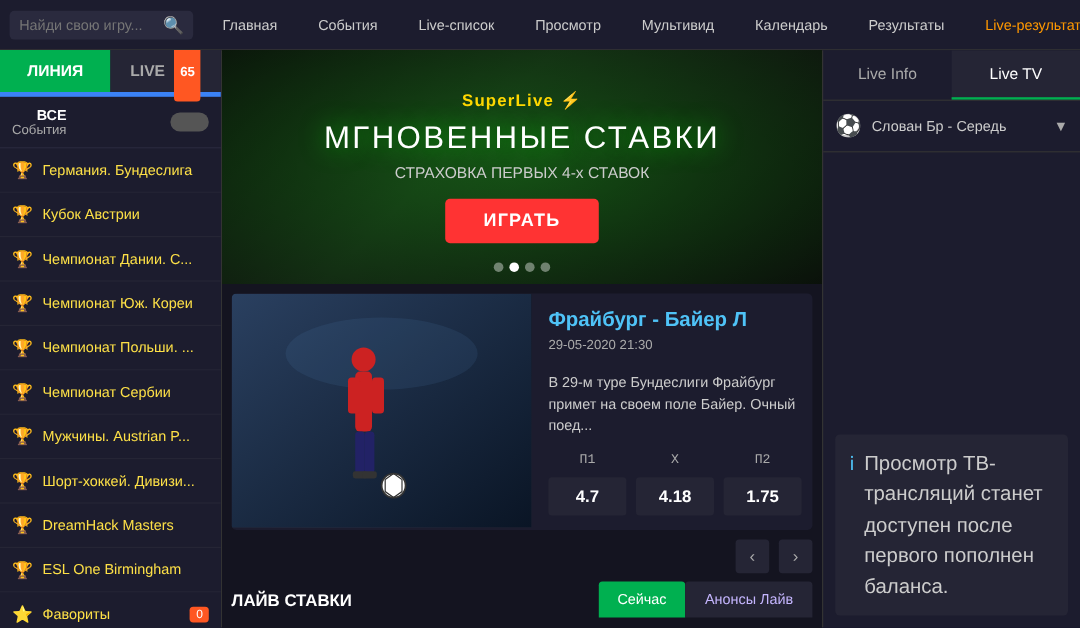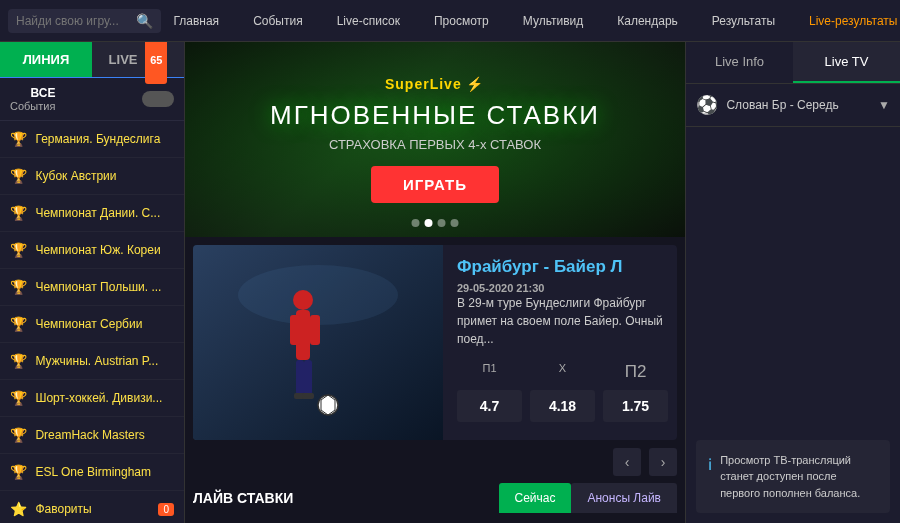--- a/index.html
+++ b/index.html
@@ -21,21 +21,21 @@
       padding: 0 8px;
       border-bottom: 1px solid #333;
     }
     .search-box {
       display: flex;
       align-items: center;
       background: #2a2a3e;
       border-radius: 4px;
       padding: 4px 8px;
       width: 155px;
-      margin-right: 4px;
+      margin-right: 16px;
     }
     .search-box input {
       background: transparent;
       border: none;
       outline: none;
       color: #aaa;
       font-size: 12px;
       width: 120px;
     }
     .search-icon-btn {
@@ -83,21 +83,21 @@
     
     .left-sidebar {
       width: 185px;
       background: #1c1c2e;
       border-right: 1px solid #333;
       overflow-y: auto;
       flex-shrink: 0;
     }
     .tabs-row {
       display: flex;
-      border-bottom: 1px solid #3b82f6;
+      border-bottom: 4px solid #3b82f6;
     }
     .tab-btn {
       flex: 1;
       padding: 10px 0;
       text-align: center;
       font-size: 13px;
       font-weight: bold;
       cursor: pointer;
     }
     .tab-btn.active {
@@ -286,22 +286,21 @@
     }
     .match-title {
       font-size: 17px;
       font-weight: bold;
       color: #4fc3f7;
       margin-bottom: 5px;
     }
     .match-date {
       font-size: 11px;
       color: #aaa;
-      margin-bottom: 0;
-      font-weight: bold;
+      margin-bottom: 16px;
     }
     .match-desc {
       font-size: 12px;
       color: #ccc;
       line-height: 1.5;
       margin-bottom: 14px;
     }
     .odds-row {
       display: flex;
       align-items: center;
@@ -316,20 +315,21 @@
       width: 65px;
       text-align: center;
       border-radius: 3px;
       font-size: 14px;
       cursor: pointer;
       font-weight: bold;
     }
     .odds-labels-row {
       display: flex;
       gap: 8px;
+      font-family: Liberation Mono, monospace;
     }
     .nav-arrows {
       display: flex;
       justify-content: flex-end;
       gap: 8px;
       margin: 4px 8px;
     }
     .arrow-btn {
       background: #252535;
       border: none;
@@ -427,21 +427,21 @@
       align-items: flex-start;
       margin-top: auto;
     }
     .info-icon {
       color: #4fc3f7;
       font-size: 16px;
       flex-shrink: 0;
       margin-top: 1px;
     }
     .info-text {
-      font-size: 11px;
+      font-size: 17px;
       color: #ccc;
       line-height: 1.5;
     }
     .right-spacer {
       flex: 1;
     }
 
     
     ::-webkit-scrollbar { width: 4px; }
     ::-webkit-scrollbar-track { background: #1a1a2e; }
@@ -587,21 +587,21 @@
           </svg>
         </div>
       </div>
       <div class="match-info">
         <div class="match-title">Фрайбург - Байер Л</div>
         <div class="match-date">29-05-2020 21:30</div>
         <div class="match-desc">В 29-м туре Бундеслиги Фрайбург примет на своем поле Байер. Очный поед...</div>
         <div class="odds-labels-row">
           <div style="width:65px; text-align:center; font-size:11px; color:#aaa;">П1</div>
           <div style="width:65px; text-align:center; font-size:11px; color:#aaa;">Х</div>
-          <div style="width:65px; text-align:center; font-size:17px; color:#aaa;">П2</div>
+          <div style="width:65px; text-align:center; font-size:11px; color:#aaa;">П2</div>
         </div>
         <div class="odds-row">
           <button class="odds-btn">4.7</button>
           <button class="odds-btn">4.18</button>
           <button class="odds-btn">1.75</button>
         </div>
       </div>
     </div>
 
     <div class="nav-arrows">

